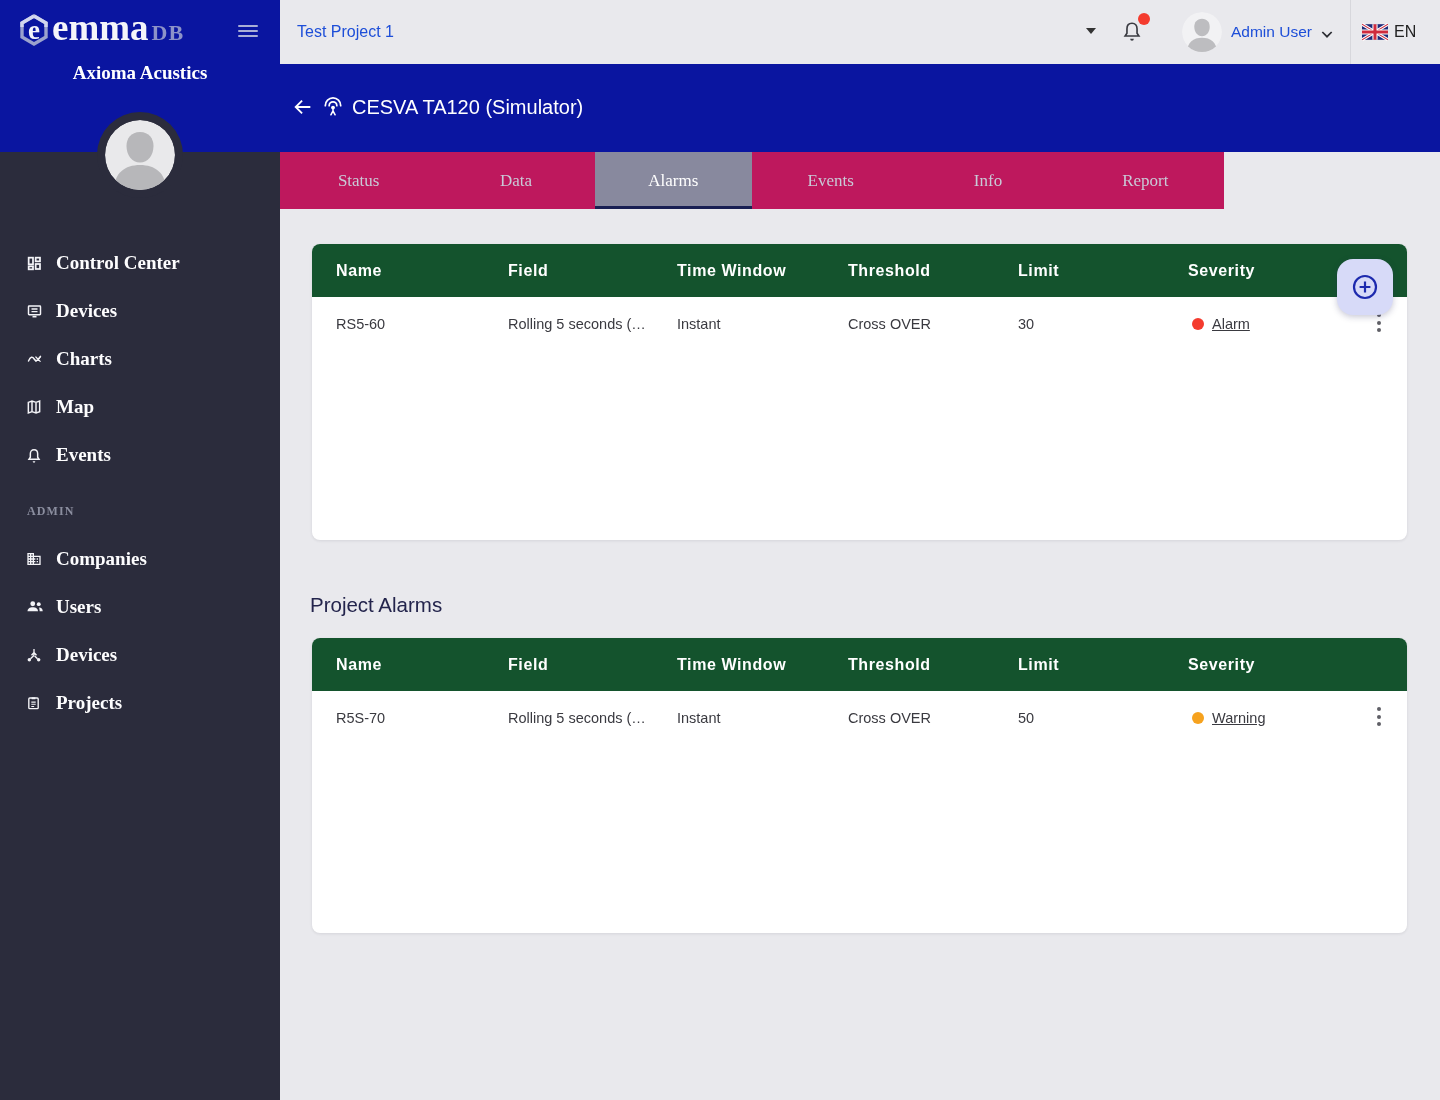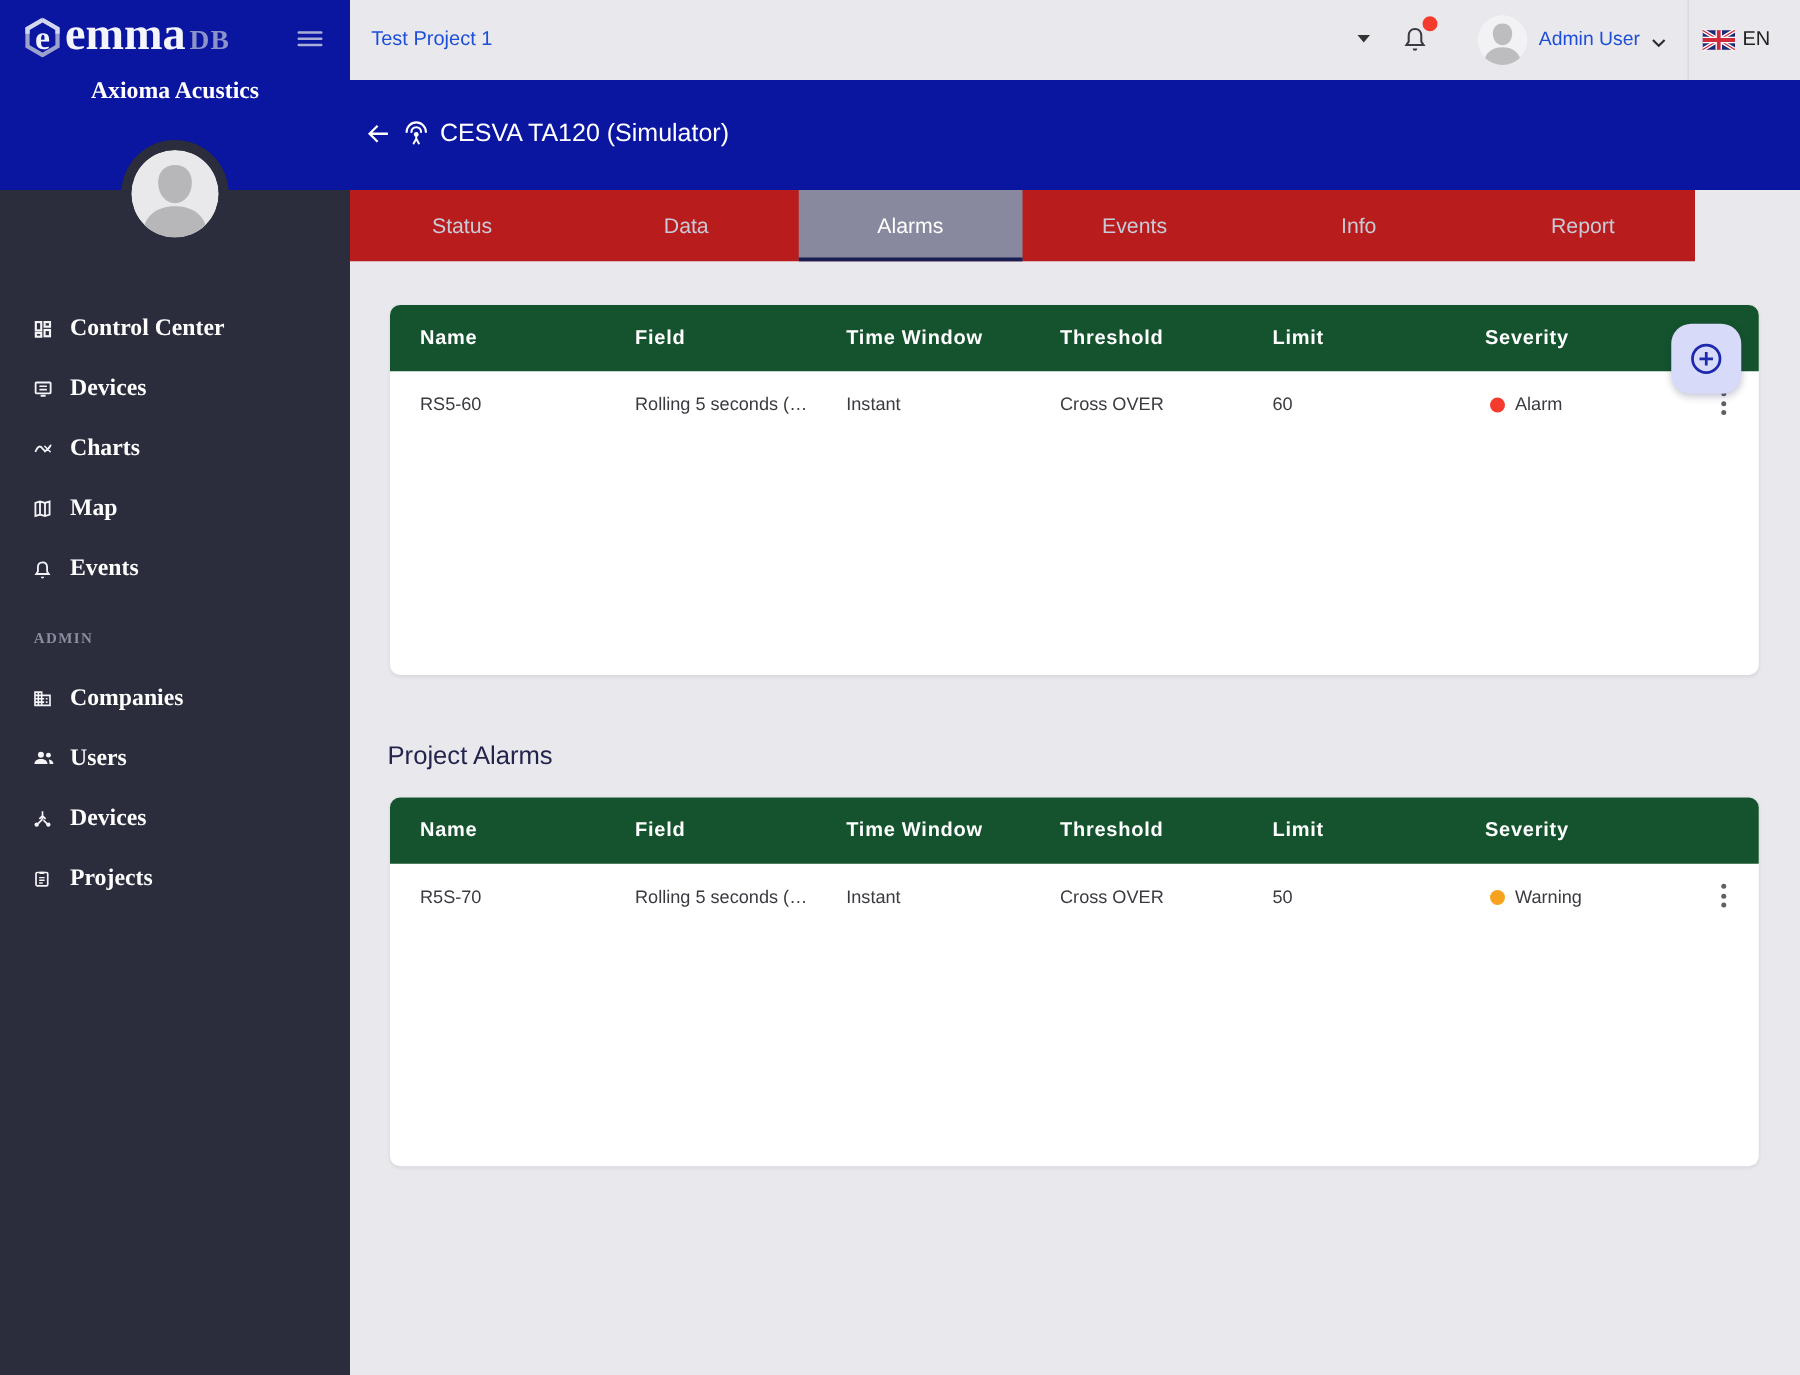--- a/index.html
+++ b/index.html
@@ -37,36 +37,36 @@
   .tb-chev { position:absolute; left:1039px; top:26px; }
   .tb-div { position:absolute; left:1070px; top:0; width:1px; height:64px; background:#d7d7dc; }
   .flag { position:absolute; left:1082px; top:23px; width:26px; height:18px; }
   .tb-en { position:absolute; left:1114px; top:23px; font-size:16px; color:#222; }
 
   .pagehead { position:absolute; left:0; top:64px; width:1160px; height:88px; background:#0a15a0; }
   .back { position:absolute; left:12px; top:32px; }
   .antenna { position:absolute; left:42px; top:32px; }
   .ph-title { position:absolute; left:72px; top:32px; font-size:20px; color:#fff; }
 
-  .tabs { position:absolute; left:0; top:152px; width:1076px; height:57px; background:#b91c1c; display:flex; }
+  .tabs { position:absolute; left:0; top:152px; width:944px; height:57px; background:#be185d; display:flex;font-family:Liberation Serif, serif; }
   .tab { position:relative; flex:1; display:flex; align-items:center; justify-content:center; font-size:17px; color:#c9cad7; }
   .tab.active { background:#88899e; color:#fff; }
   .tab.active::after { content:""; position:absolute; left:0; right:0; bottom:0; height:3px; background:#191f53; }
 
   
   .card { position:absolute; left:32px; width:1095px; background:#fff; border-radius:8px; box-shadow:0 1px 3px rgba(40,40,60,0.10); }
   .card1 { top:244px; height:296px; }
   .card2 { top:638px; height:295px; }
   .thead { position:relative; height:53px; background:#14532d; border-radius:8px 8px 0 0; }
   .thead span { position:absolute; top:50%; transform:translateY(-50%); color:#fff; font-size:16px; font-weight:bold; letter-spacing:0.6px; }
   .trow { position:relative; height:54px;padding-left:16px; }
   .trow span { position:absolute; top:50%; transform:translateY(-50%); color:#3a3a40; font-size:14.5px; }
   .c1 { left:24px; } .c2 { left:196px; } .c3 { left:365px; } .c4 { left:536px; } .c5 { left:706px; } .c6 { left:876px; }
   .sev { left:880px; }
-  .sev { display:flex; align-items:center; }
+  .sev { display:flex; align-items:center;text-decoration:underline; }
   .dot { width:12px; height:12px; border-radius:50%; margin-right:8px; }
   .dot.red { background:#f43b2e; } .dot.org { background:#f6a21e; }
   .menu3 { position:absolute; left:1065px; top:16px; width:4px; }
   .menu3 i { display:block; width:4px; height:4px; border-radius:50%; background:#5f5f66; margin-bottom:3.5px; }
 
   .h2 { position:absolute; left:30px; top:593px; font-size:20.5px; color:#23244c; }
 
   .fab { position:absolute; left:1057px; top:259px; width:56px; height:56px; border-radius:16px; background:#d7daf8; box-shadow:0 2px 6px rgba(40,40,90,0.25); z-index:5; display:flex; align-items:center; justify-content:center; }
 </style>
 </head>
@@ -234,21 +234,21 @@
         <span class="c3">Time Window</span>
         <span class="c4">Threshold</span>
         <span class="c5">Limit</span>
         <span class="c6">Severity</span>
       </div>
       <div class="trow">
         <span class="c1">RS5-60</span>
         <span class="c2">Rolling 5 seconds (…</span>
         <span class="c3">Instant</span>
         <span class="c4">Cross OVER</span>
-        <span class="c5">60</span>
+        <span class="c5">30</span>
         <span class="sev"><i class="dot red"></i>Alarm</span>
         <div class="menu3">
           <i></i>
           <i></i>
           <i></i>
         </div>
       </div>
     </div>
 
     <div class="h2">Project Alarms</div>

